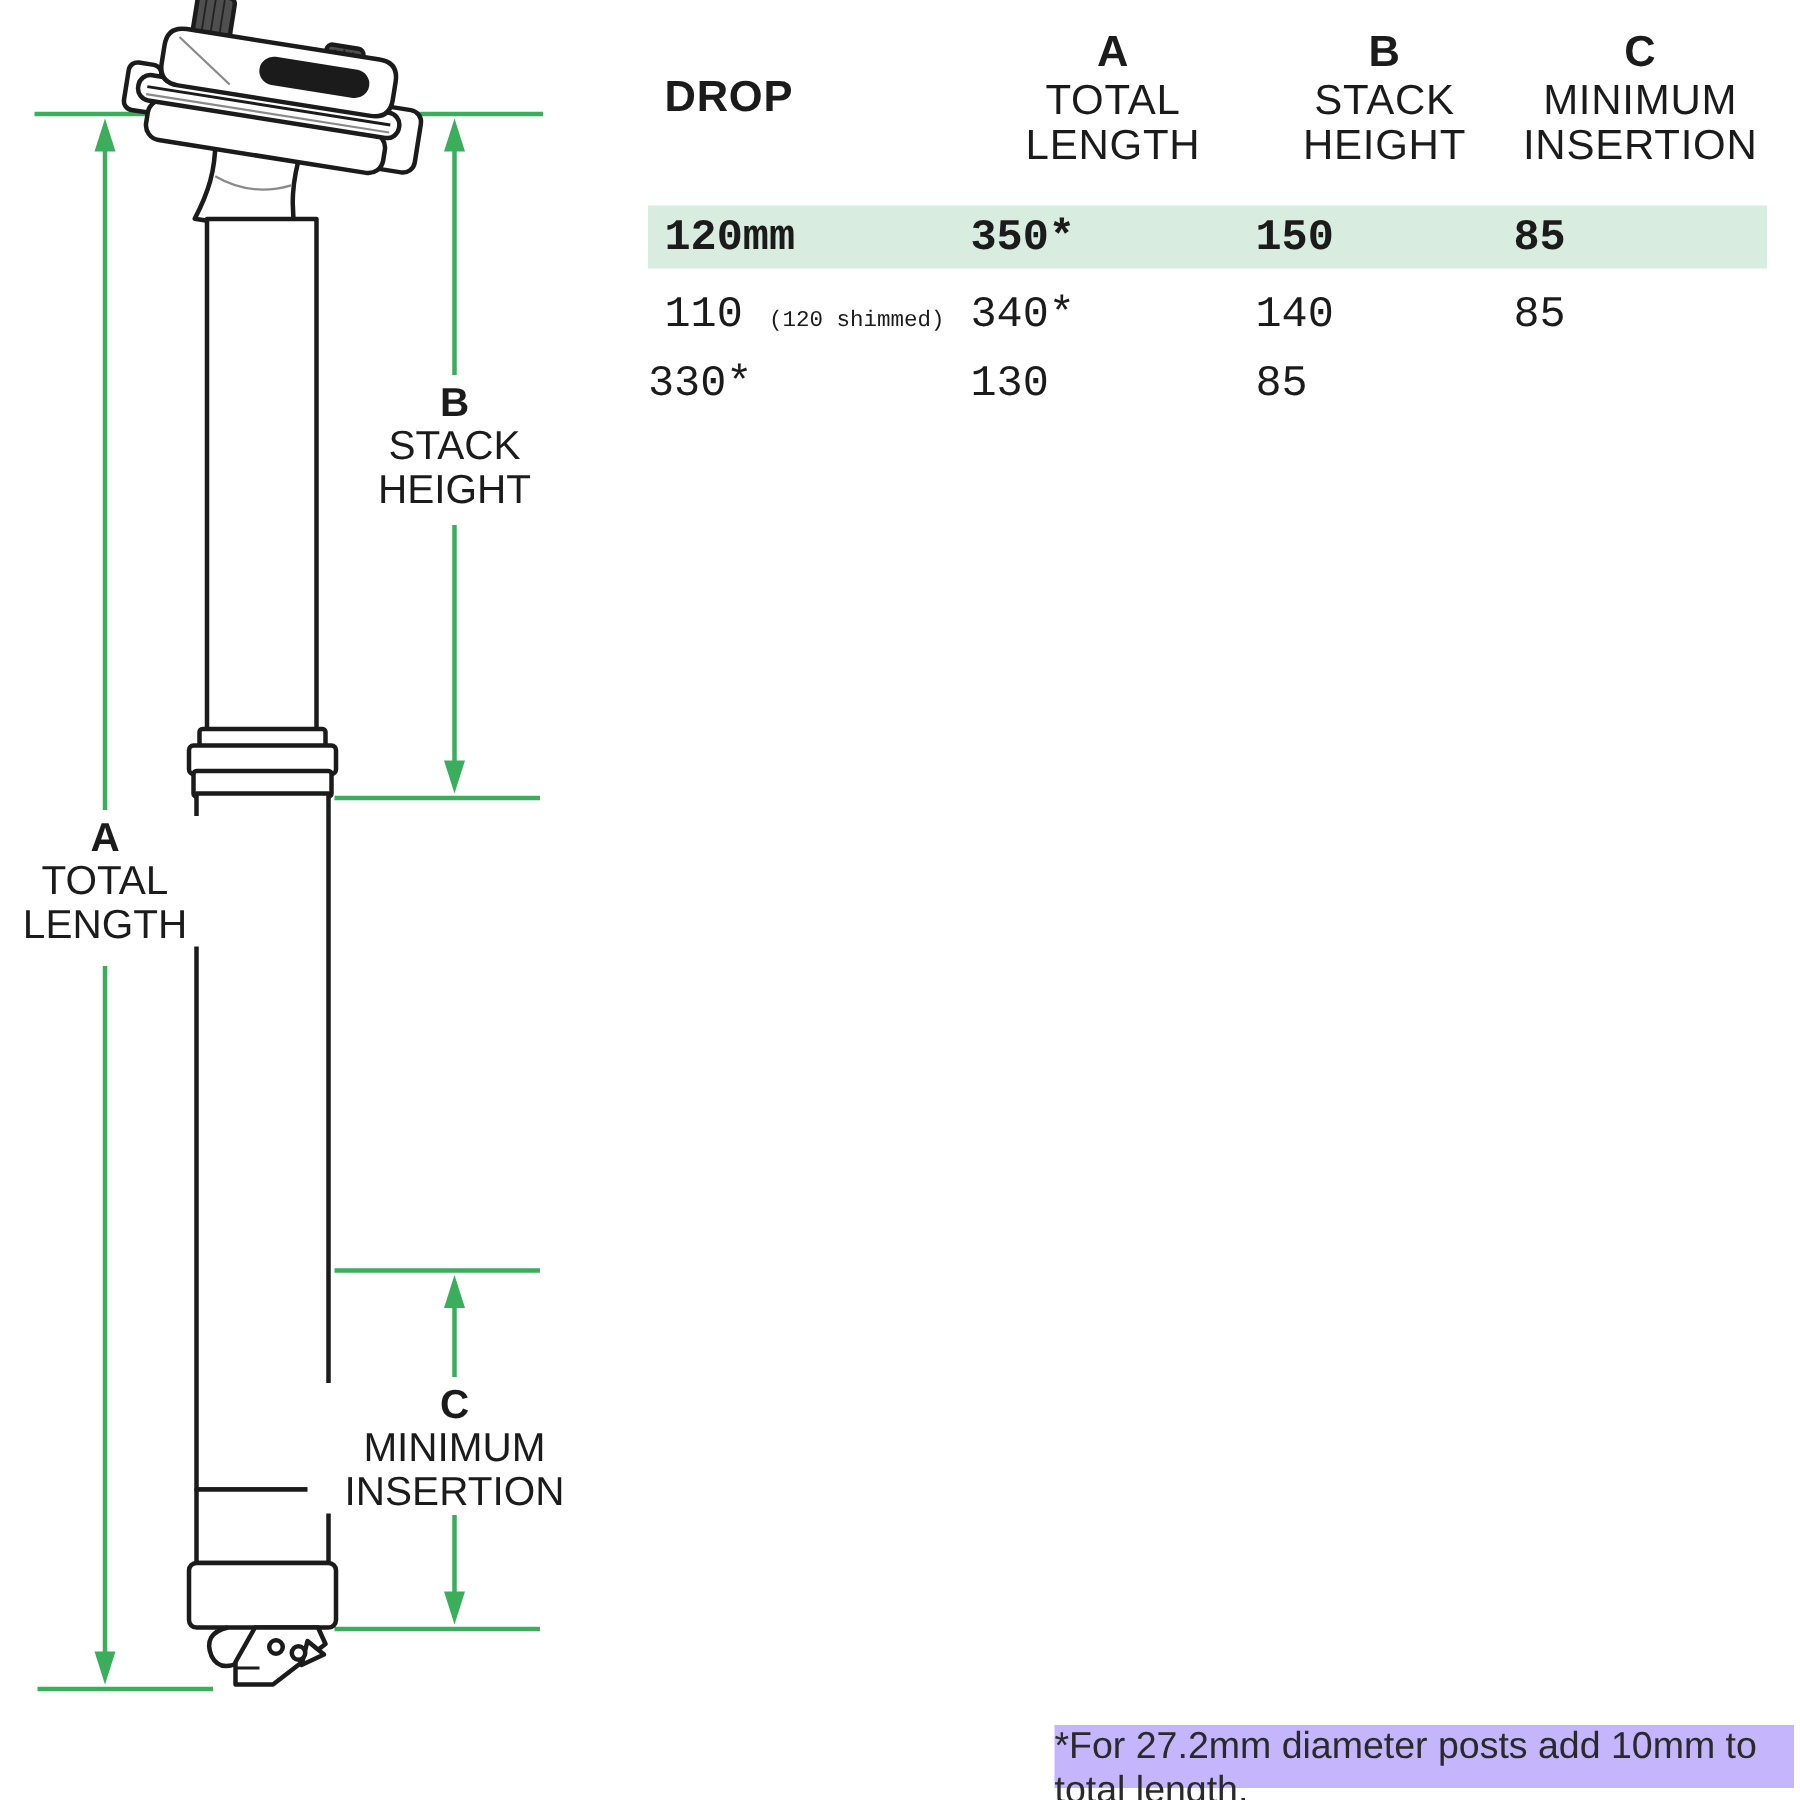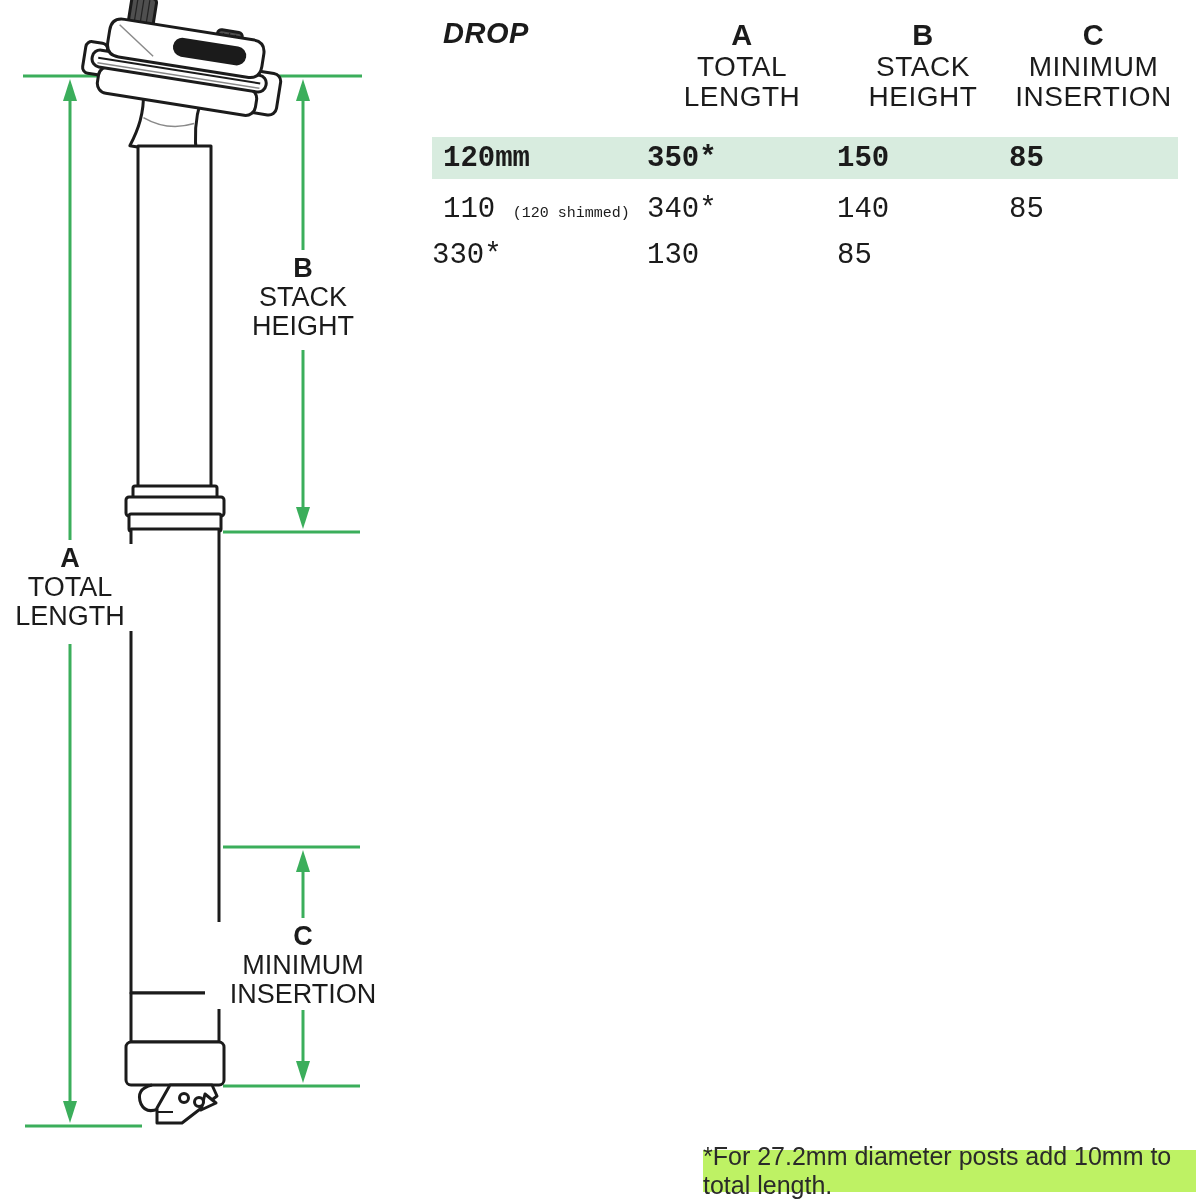--- a/index.html
+++ b/index.html
@@ -15,33 +15,33 @@
   .dim-label .ltr { font-weight:bold; font-size:27px; }
   .dim-label-b { left:213px; top:254px; width:180px; }
   .dim-label-a { left:-20px; top:544px; width:180px; }
   .dim-label-c { left:205px; top:922px; width:196px; }
 
   
   .spec-table { position:absolute; left:432px; top:18px; width:746px; }
   .hdr-grid, .row-grid { display:grid; grid-template-columns:215px 190px 172px 169px; }
   .hdr-cell { text-align:center; line-height:30px; font-size:28px; letter-spacing:.5px; }
   .hdr-cell .col-letter { font-weight:bold; font-size:29px; line-height:34px; }
-  .hdr-drop { display:flex; align-items:flex-start; padding-left:11px;font-style:italic; }
+  .hdr-drop { display:flex; align-items:center; padding-left:11px; }
   .hdr-drop span { font-weight:bold; font-size:29px; line-height:30px; letter-spacing:.5px; }
   .row-grid { align-items:center;font-family:Liberation Mono, monospace; }
   .row-grid .c { text-align:left; font-size:29px; }
   .row-grid .d { padding-left:11px; font-size:29px; white-space:nowrap; }
   .row-grid .d .note { font-size:15px; }
   .row-1 { height:42px; margin-top:25px; background:#d8ecdf; font-weight:bold; }
   .row-2 { height:46px; margin-top:7px; }
   .row-3 { height:46px; }
 
   
   .footnote { position:absolute; left:703px; top:1150px; width:493px; height:42px;
-              background:#bef264; display:flex; align-items:center; justify-content:center;
+              background:#c4b5fd; display:flex; align-items:flex-start; justify-content:center;
               font-size:25px; color:#2a2a2a; }
 </style>
 </head>
 <body>
 
 <div class="canvas">
 
   <svg class="diagram-svg" width="400" height="1200" viewBox="0 0 400 1200">
 
     <g stroke="#3bae5b" stroke-width="3" fill="#3bae5b">

